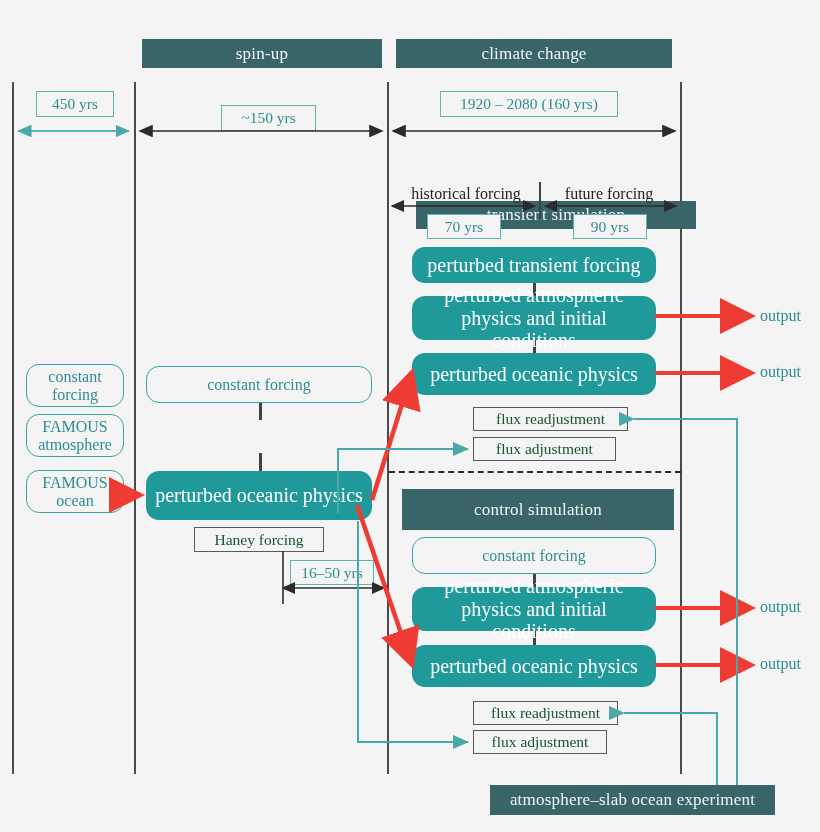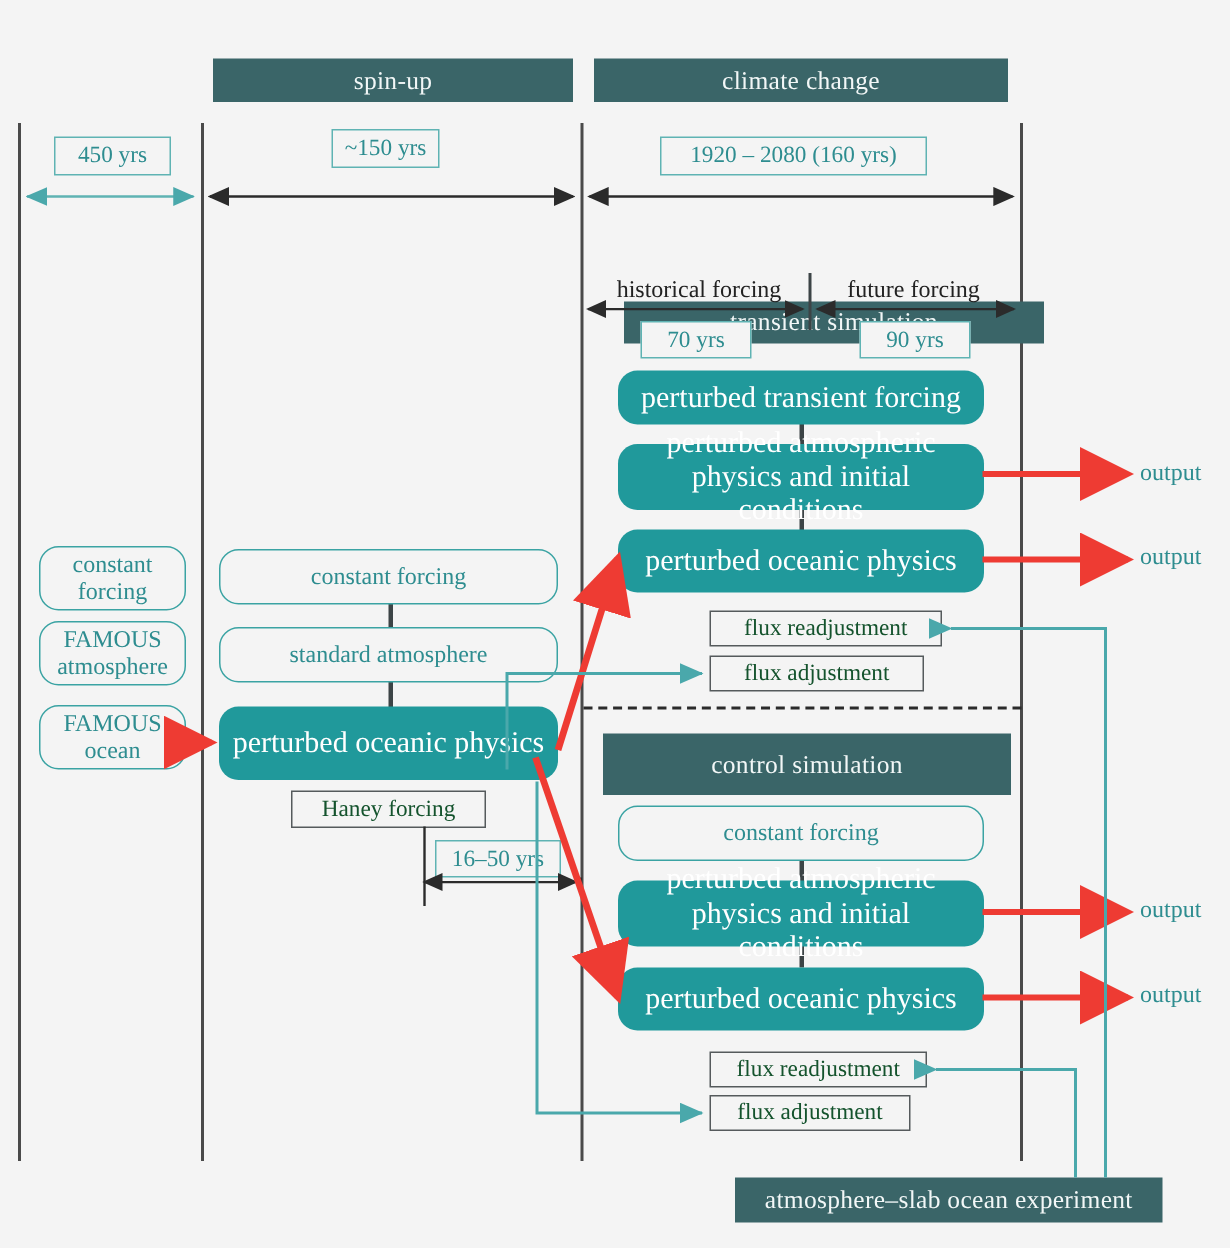--- a/index.html
+++ b/index.html
@@ -58,21 +58,21 @@
   <div class="abs hdr" style="left:142px; top:39px; width:240px; height:29px;">
     <span>spin-up</span>
   </div>
   <div class="abs hdr" style="left:396px; top:39px; width:276px; height:29px;">
     <span>climate change</span>
   </div>
 
   <div class="abs yrtag" style="left:36px; top:91px; width:78px; height:26px;">
     <span>450 yrs</span>
   </div>
-  <div class="abs yrtag" style="left:221px; top:86px; width:72px; height:26px;">
+  <div class="abs yrtag" style="left:221px; top:105px; width:95px; height:26px;">
     <span>~150 yrs</span>
   </div>
   <div class="abs yrtag" style="left:440px; top:91px; width:178px; height:26px;">
     <span>1920 – 2080 (160 yrs)</span>
   </div>
 
   <div class="abs hdr" style="left:416px; top:153px; width:280px; height:28px;margin-top:48px;">
     <span>transient simulation</span>
   </div>
 
@@ -155,23 +155,20 @@
   <div class="abs cap-out" style="left:26px; top:470px; width:98px; height:43px; flex-direction:column;">
     <span>FAMOUS</span>
     <span>ocean</span>
   </div>
 
   <div class="abs stub" style="left:259px; top:402px; height:18px;"></div>
   <div class="abs stub" style="left:259px; top:453px; height:19px;"></div>
 
   <div class="abs cap-out" style="left:146px; top:366px; width:226px; height:37px;">
     <span>constant forcing</span>
-  </div>
-  <div class="abs cap-out" style="left:146px; top:418px; width:226px; height:37px;">
-    <span>standard atmosphere</span>
   </div>
   <div class="abs cap-fill" style="left:146px; top:471px; width:226px; height:49px;">
     <span>perturbed oceanic physics</span>
   </div>
 
   <div class="abs greybox" style="left:194px; top:527px; width:130px; height:25px;">
     <span>Haney forcing</span>
   </div>
   <div class="abs yrtag" style="left:290px; top:560px; width:84px; height:25px;">
     <span>16–50 yrs</span>

